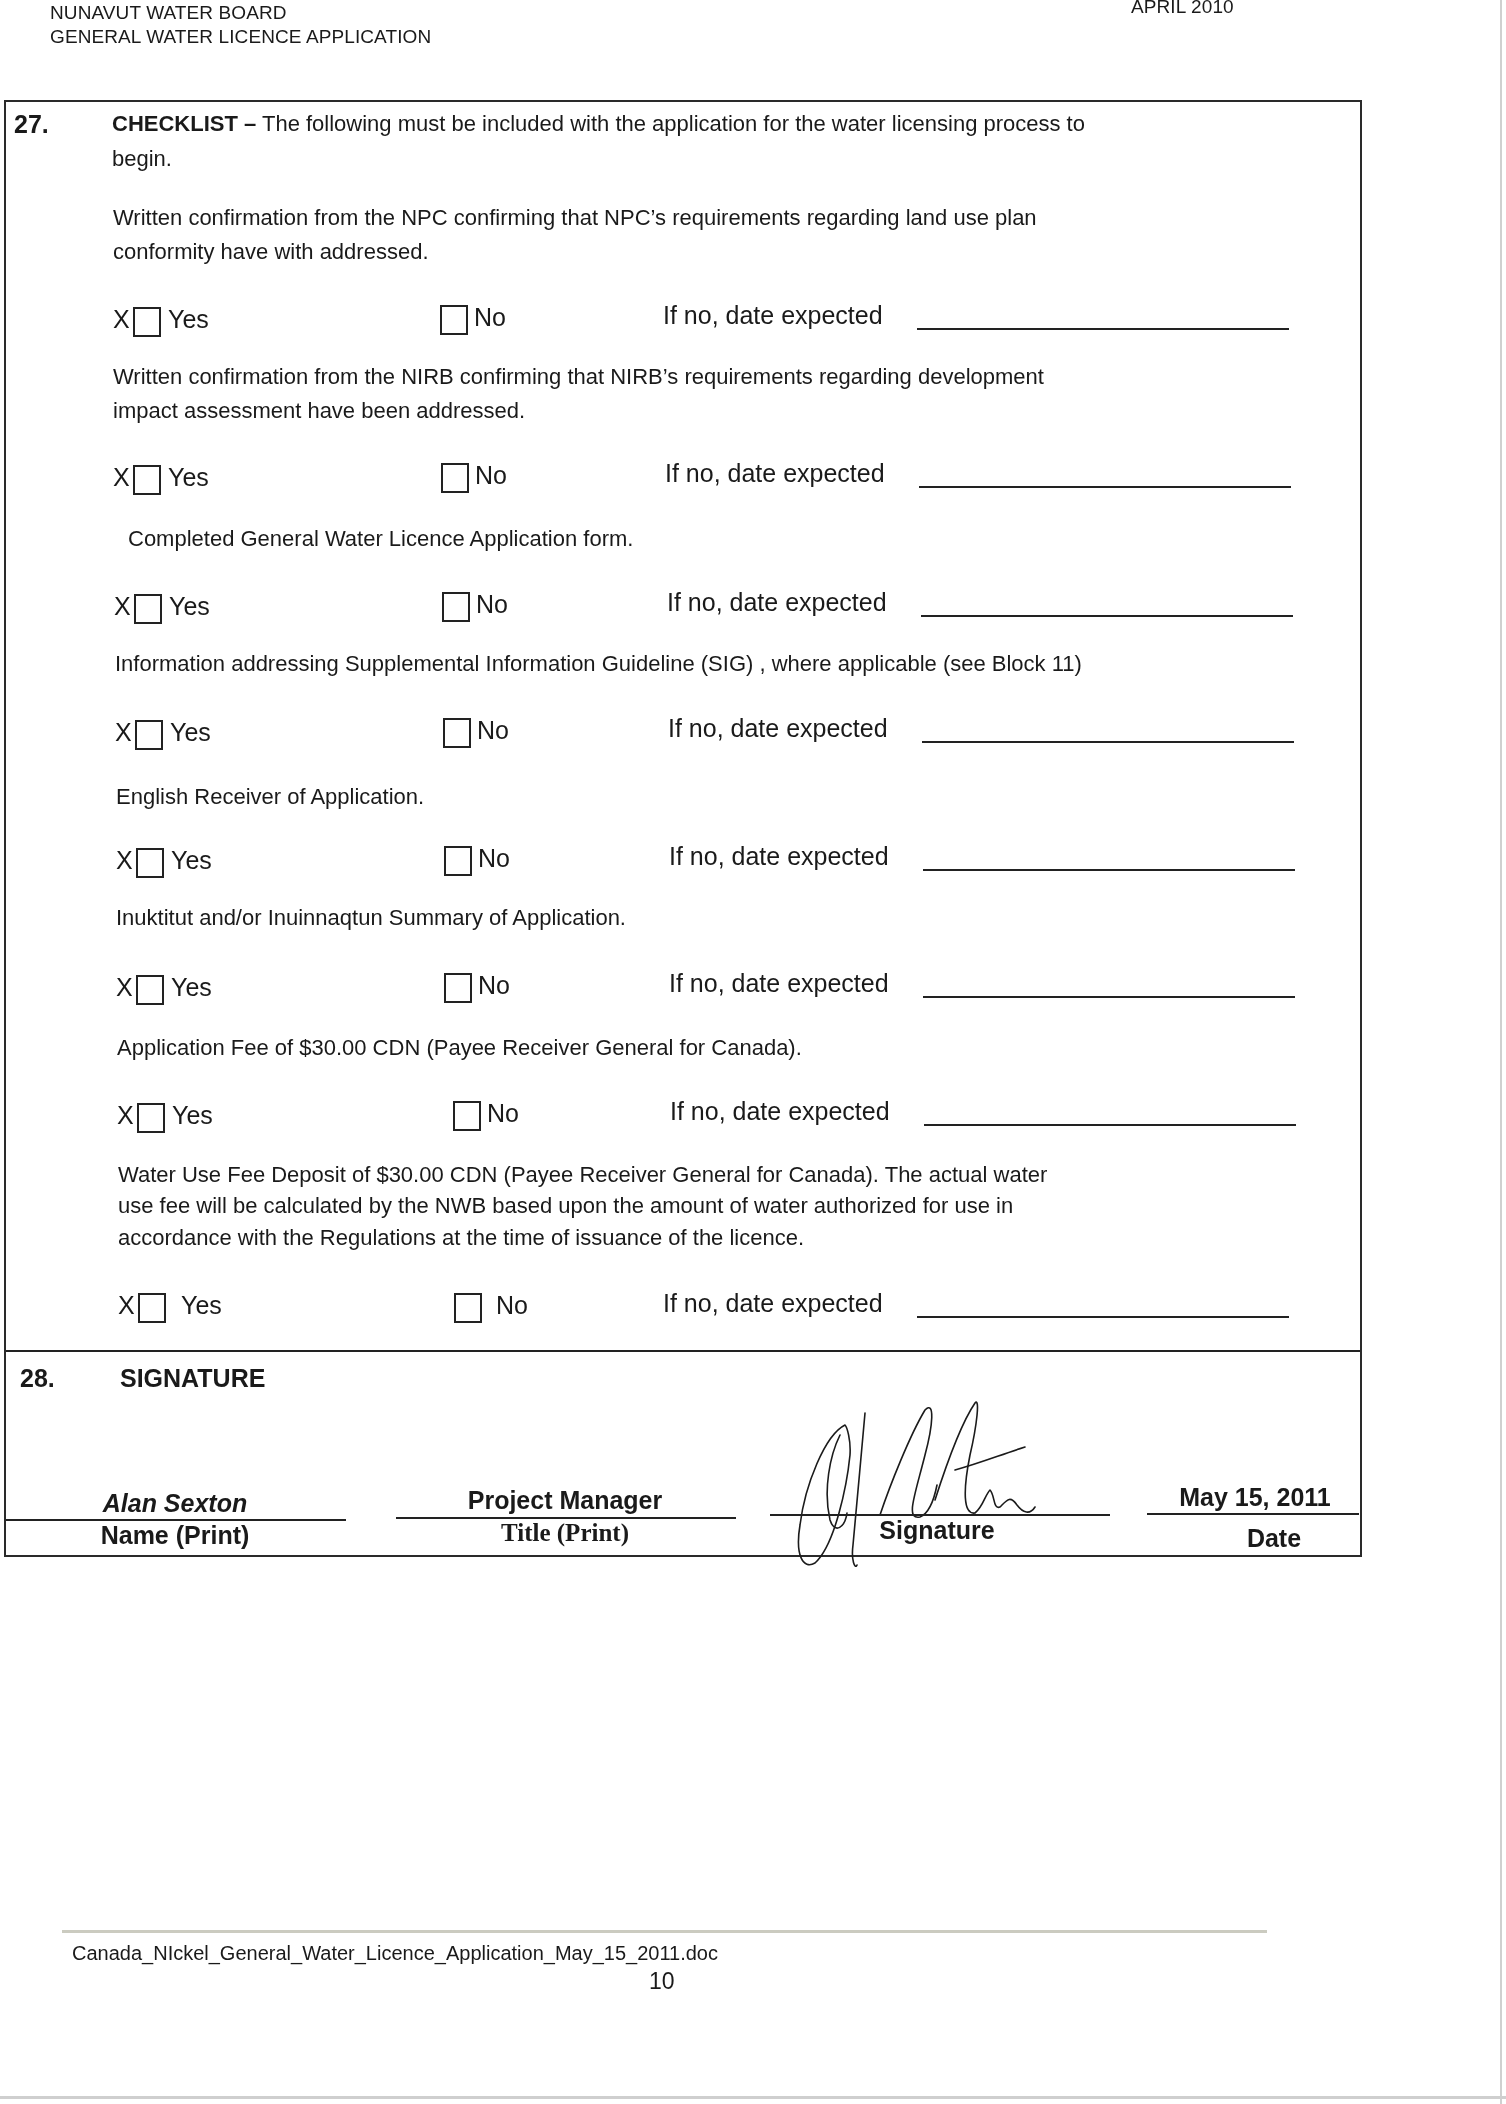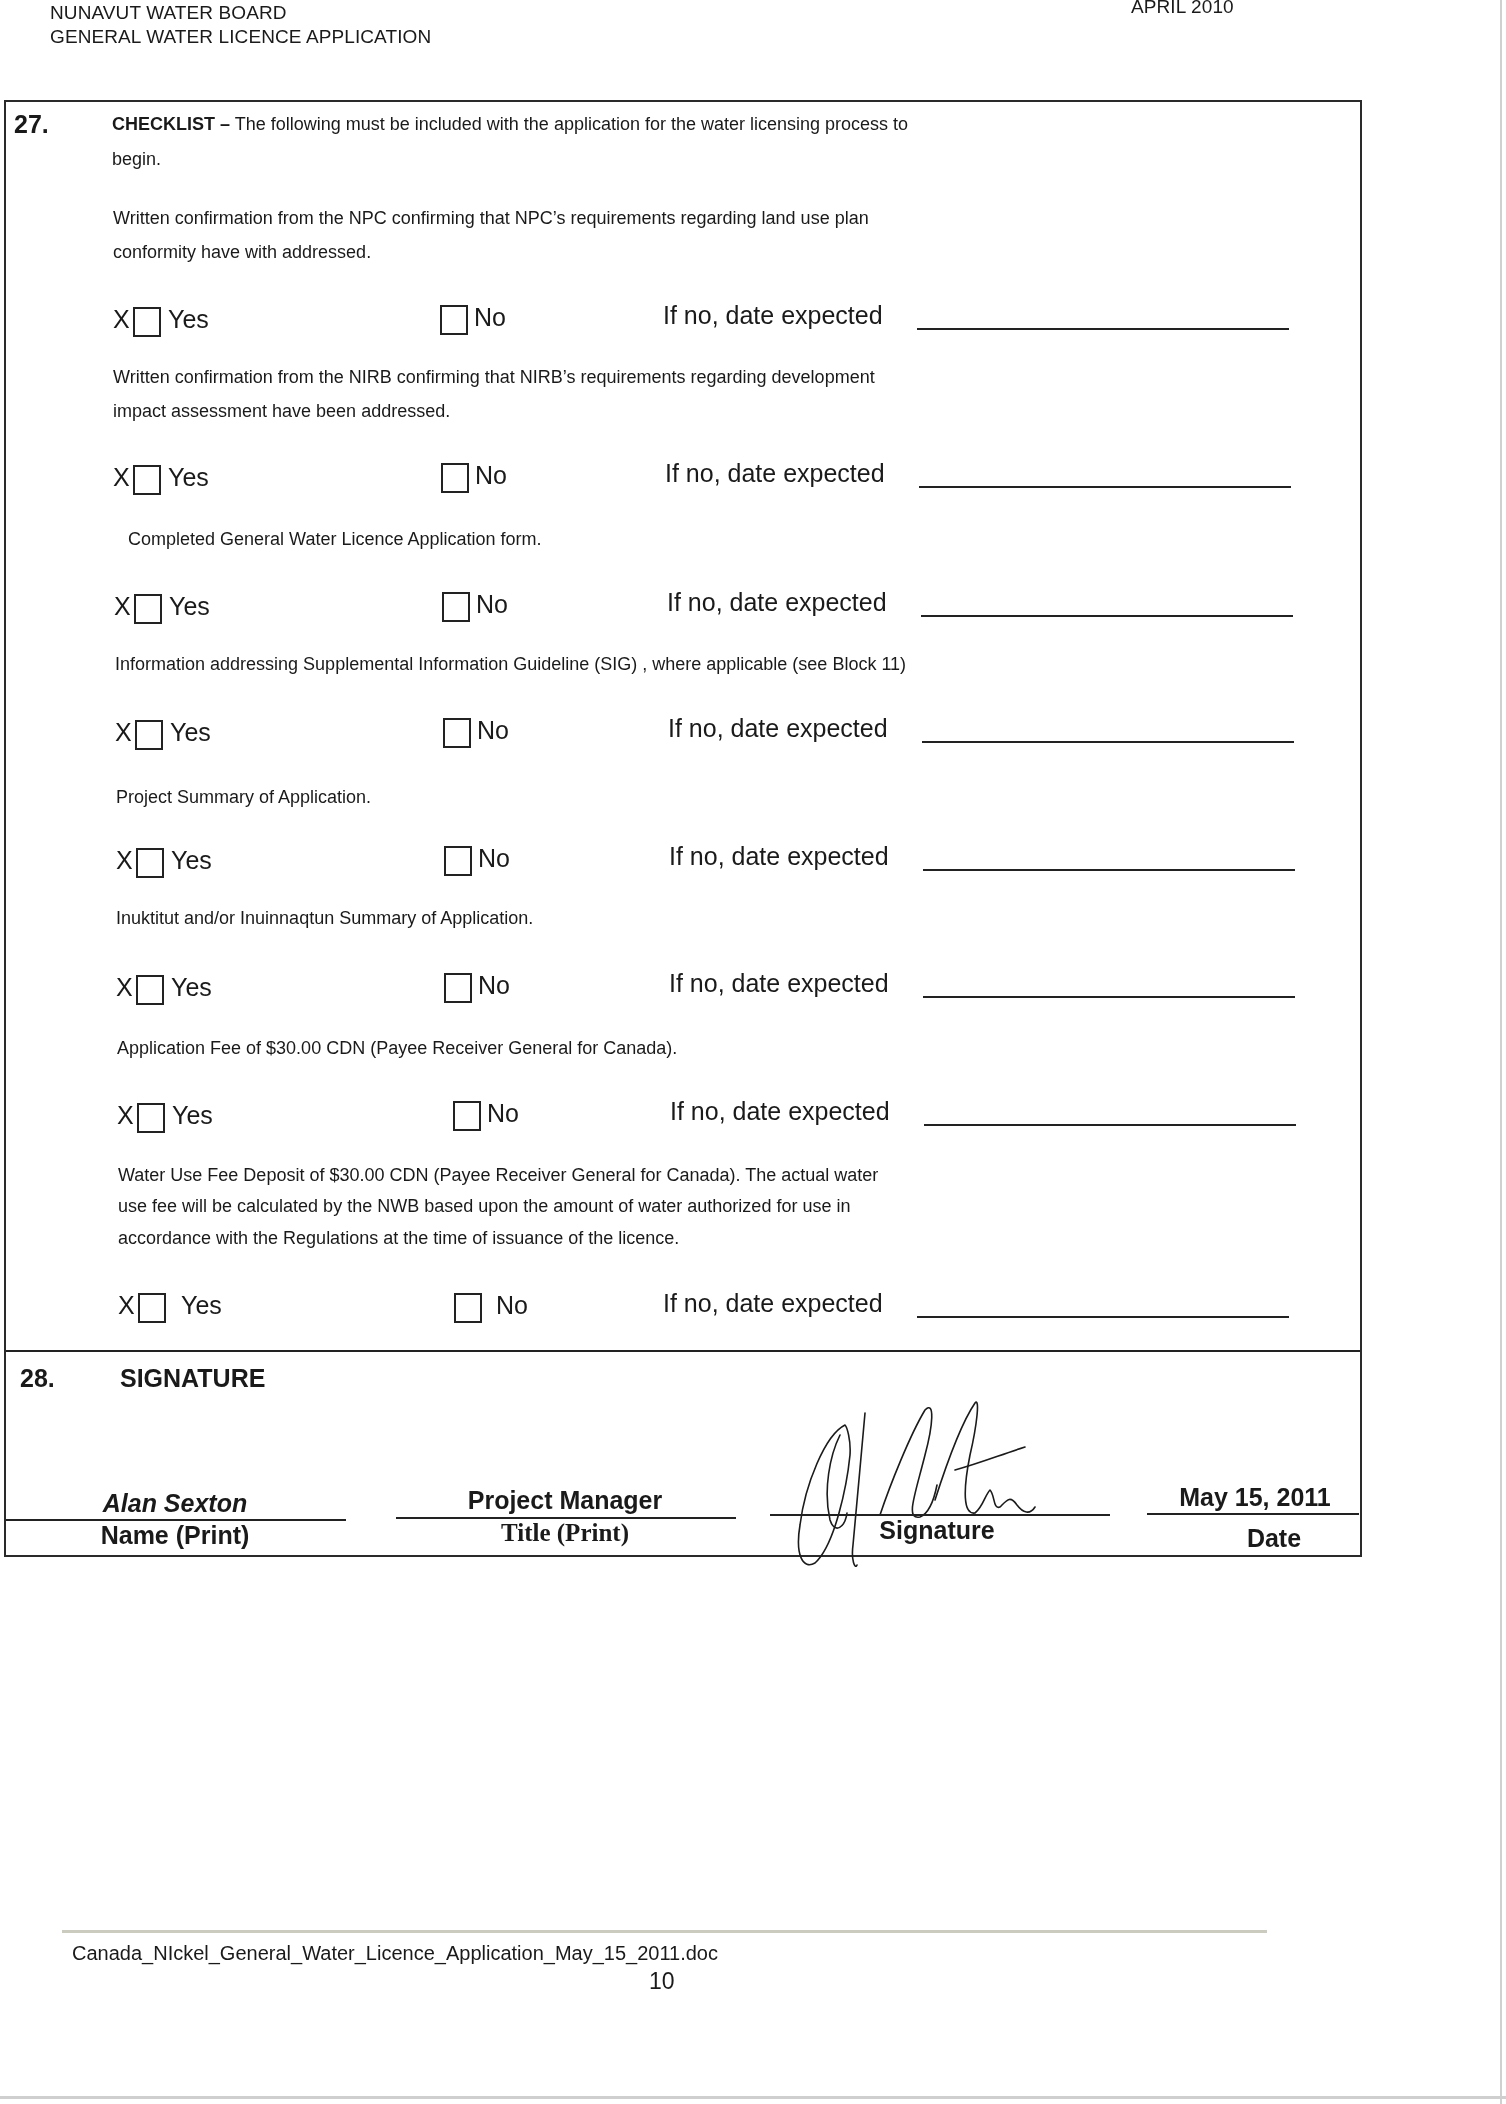--- a/index.html
+++ b/index.html
@@ -10,21 +10,21 @@
   }
   .abs { position: absolute; white-space: nowrap; }
   .hdr { font-size: 19px; line-height: 22px; letter-spacing: 0.1px; }
   .page-edge { position: absolute; left: 1500px; top: 0; width: 2px; height: 2104px; background: #d0d0d0; }
   .page-bottom { position: absolute; left: 0; top: 2096px; width: 1506px; height: 3px; background: #cfcfcf; }
 
   .box { position: absolute; border: 2px solid #2a2a2a; }
   .hline { position: absolute; height: 2px; background: #222; }
 
   .num { font-size: 25px; font-weight: bold; }
-  .body-text { font-size: 18px; line-height: 32px; }
+  .body-text { font-size: 22px; line-height: 32px; }
   .bold { font-weight: bold; }
 
   .row { position: absolute; height: 32px; font-size: 25px; }
   .xmark { position: absolute; left: 0; top: 2px; font-size: 25px; }
   .cb { position: absolute; width: 24px; height: 26px; border: 2px solid #222; background: #fff; }
   .lbl { position: absolute; font-size: 25px; white-space: nowrap; }
   .dateline { position: absolute; height: 2px; background: #222; width: 372px; }
 
   .sig-value { font-size: 25px; font-weight: bold; text-align: center; position: absolute; white-space: nowrap; }
   .sig-label { font-size: 25px; font-weight: bold; text-align: center; position: absolute; white-space: nowrap; }
@@ -95,21 +95,21 @@
 <div class="row" style="left:115px; top:716px; width:1180px;">
   <span class="xmark">X</span>
   <span class="cb" style="left:20px; top:4px;"></span>
   <span class="lbl" style="left:55px; top:2px;">Yes</span>
   <span class="cb" style="left:328px; top:2px;"></span>
   <span class="lbl" style="left:362px; top:0px;">No</span>
   <span class="lbl" style="left:553px; top:-2px;">If no, date expected</span>
   <span class="dateline" style="left:807px; top:25px;"></span>
 </div>
 
-<div class="abs body-text" style="left:116px; top:781px;">Project Summary of Application.</div>
+<div class="abs body-text" style="left:116px; top:781px;">English Receiver of Application.</div>
 <div class="row" style="left:116px; top:844px; width:1180px;">
   <span class="xmark">X</span>
   <span class="cb" style="left:20px; top:4px;"></span>
   <span class="lbl" style="left:55px; top:2px;">Yes</span>
   <span class="cb" style="left:328px; top:2px;"></span>
   <span class="lbl" style="left:362px; top:0px;">No</span>
   <span class="lbl" style="left:553px; top:-2px;">If no, date expected</span>
   <span class="dateline" style="left:807px; top:25px;"></span>
 </div>
 

